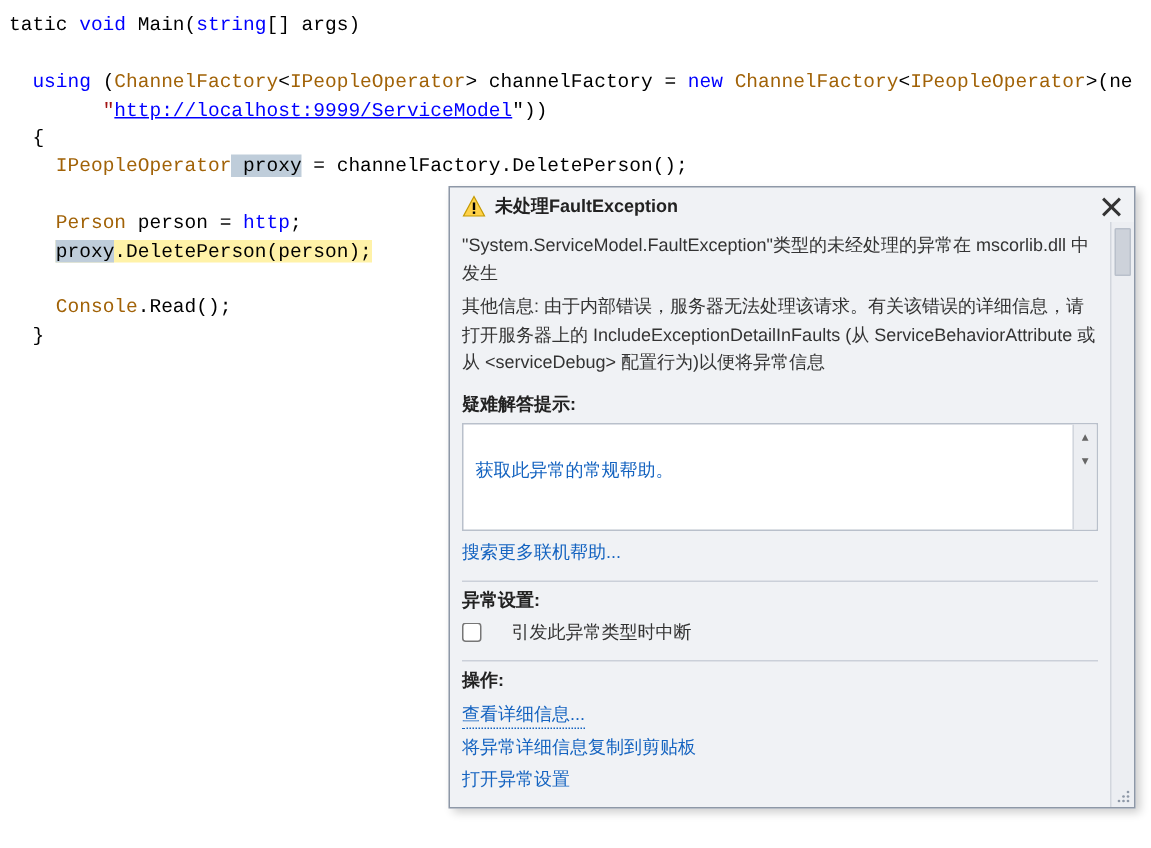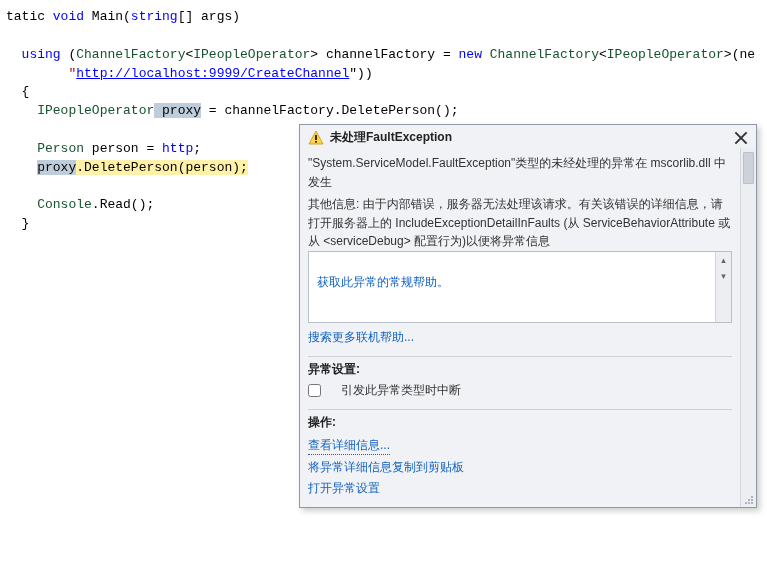--- a/index.html
+++ b/index.html
@@ -13,21 +13,21 @@
     height: 565px;
     overflow: hidden;
     position: relative;
   }
   .code-area {
     padding: 8px 6px;
     line-height: 1.45;
     white-space: pre;
   }
   .kw   { color: #0000ff; }
-  .type { color: #14532d; }
+  .type { color: #a16207; }
   .str  { color: #a31515; }
   .selected { background: #bfcdda; }
   .highlighted { background: #fff2a8; }
   .underline { text-decoration: underline; border-bottom-color: #0000ff; }
   a.code-link { color: #0000ff; }
 
   .popup {
     position: absolute;
     left: 299px;
     top: 124px;
@@ -127,21 +127,21 @@
     width: 12px; height: 12px;
   }
   .resize-grip svg { display: block; }
 </style>
 </head>
 <body>
 
 <div class="code-area"><span><span>tatic </span><span class="kw">void</span><span> Main(</span><span class="kw">string</span><span>[] args)</span></span>
 
   <span><span class="kw">using</span><span> (</span><span class="type">ChannelFactory</span><span>&lt;</span><span class="type">IPeopleOperator</span><span>&gt;</span><span> channelFactory = </span><span class="kw">new</span><span> </span><span class="type">ChannelFactory</span><span>&lt;</span><span class="type">IPeopleOperator</span><span>&gt;</span><span>(ne</span></span>
-        <span class="str">"<a class="code-link underline">http://localhost:9999/CreateChannel</a></span><span>"))</span>
+        <span class="str">"<a class="code-link underline">http://localhost:9999/ServiceModel</a></span><span>"))</span>
   <span>{</span>
     <span><span class="type">IPeopleOperator</span><span class="selected"> proxy</span><span> = channelFactory.DeletePerson();</span></span>
 
     <span><span class="type">Person</span><span> person = </span><span class="kw">http</span><span>;</span></span>
     <span class="highlighted"><span class="selected">proxy</span><span>.</span><span>DeletePerson(person)</span><span>;</span></span>
 
     <span><span class="type">Console</span><span>.Read();</span></span>
   <span>}</span>
 </div>
 
@@ -161,20 +161,21 @@
           <line x1="9" y1="1" x2="1" y2="9" stroke="#333" stroke-width="1.4"></line>
         </svg>
     </span>
   </div>
 
   <div class="popup-body">
     <div class="popup-content">
       <div class="desc-text">"System.ServiceModel.FaultException"类型的未经处理的异常在 mscorlib.dll 中发生</div>
       <div class="desc-text">其他信息: 由于内部错误，服务器无法处理该请求。有关该错误的详细信息，请打开服务器上的 IncludeExceptionDetailInFaults (从 ServiceBehaviorAttribute 或从 &lt;serviceDebug&gt; 配置行为)以便将异常信息</div>
 
+      <div class="section-label">疑难解答提示:</div>
       <div class="tips-box">
         <span class="blue-link" style="margin-top:16px">获取此异常的常规帮助。</span>
         <div class="vscroll">
           <div class="arrow">▴</div>
           <div style="flex:1"></div>
           <div class="arrow">▾</div>
         </div>
       </div>
       <span class="blue-link">搜索更多联机帮助...</span>
 

